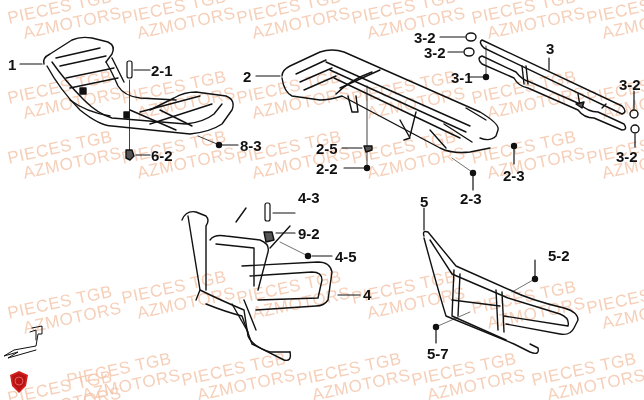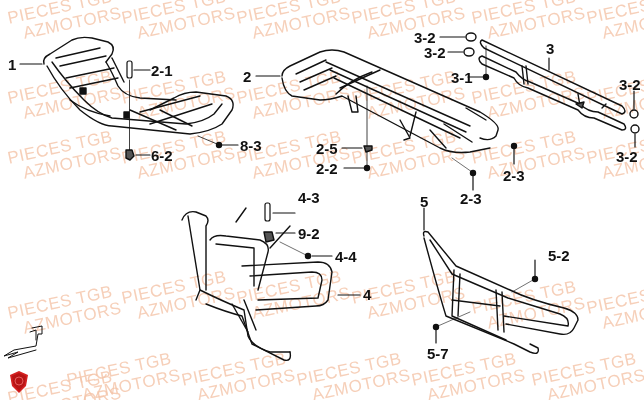--- a/index.html
+++ b/index.html
@@ -216,21 +216,21 @@
   <span class="lbl" style="left:316px;top:161px">2-2</span>
   <span class="lbl" style="left:503px;top:168px">2-3</span>
   <span class="lbl" style="left:460px;top:191px">2-3</span>
   <span class="lbl" style="left:546px;top:41px">3</span>
   <span class="lbl" style="left:451px;top:70px">3-1</span>
   <span class="lbl" style="left:414px;top:30px">3-2</span>
   <span class="lbl" style="left:424px;top:45px">3-2</span>
   <span class="lbl" style="left:619px;top:77px">3-2</span>
   <span class="lbl" style="left:616px;top:149px">3-2</span>
   <span class="lbl" style="left:363px;top:287px">4</span>
-  <span class="lbl" style="left:335px;top:249px">4-4</span>
+  <span class="lbl" style="left:335px;top:249px">4-5</span>
   <span class="lbl" style="left:298px;top:226px">9-2</span>
   <span class="lbl" style="left:298px;top:190px">4-3</span>
   <span class="lbl" style="left:420px;top:194px">5</span>
   <span class="lbl" style="left:427px;top:346px">5-7</span>
   <span class="lbl" style="left:548px;top:248px">5-2</span>
 
   <svg class="logo" viewBox="0 0 20 24">
     <path d="M10 1 L19 5 L17 16 L10 23 L3 16 L1 5 Z" fill="#d42020"></path>
     <path d="M10 3 L17 6 L15.5 15 L10 21 L4.5 15 L3 6 Z" fill="#b81414"></path>
     <circle cx="10" cy="11" r="4" fill="none" stroke="#f07070" stroke-width="0.8"></circle>

